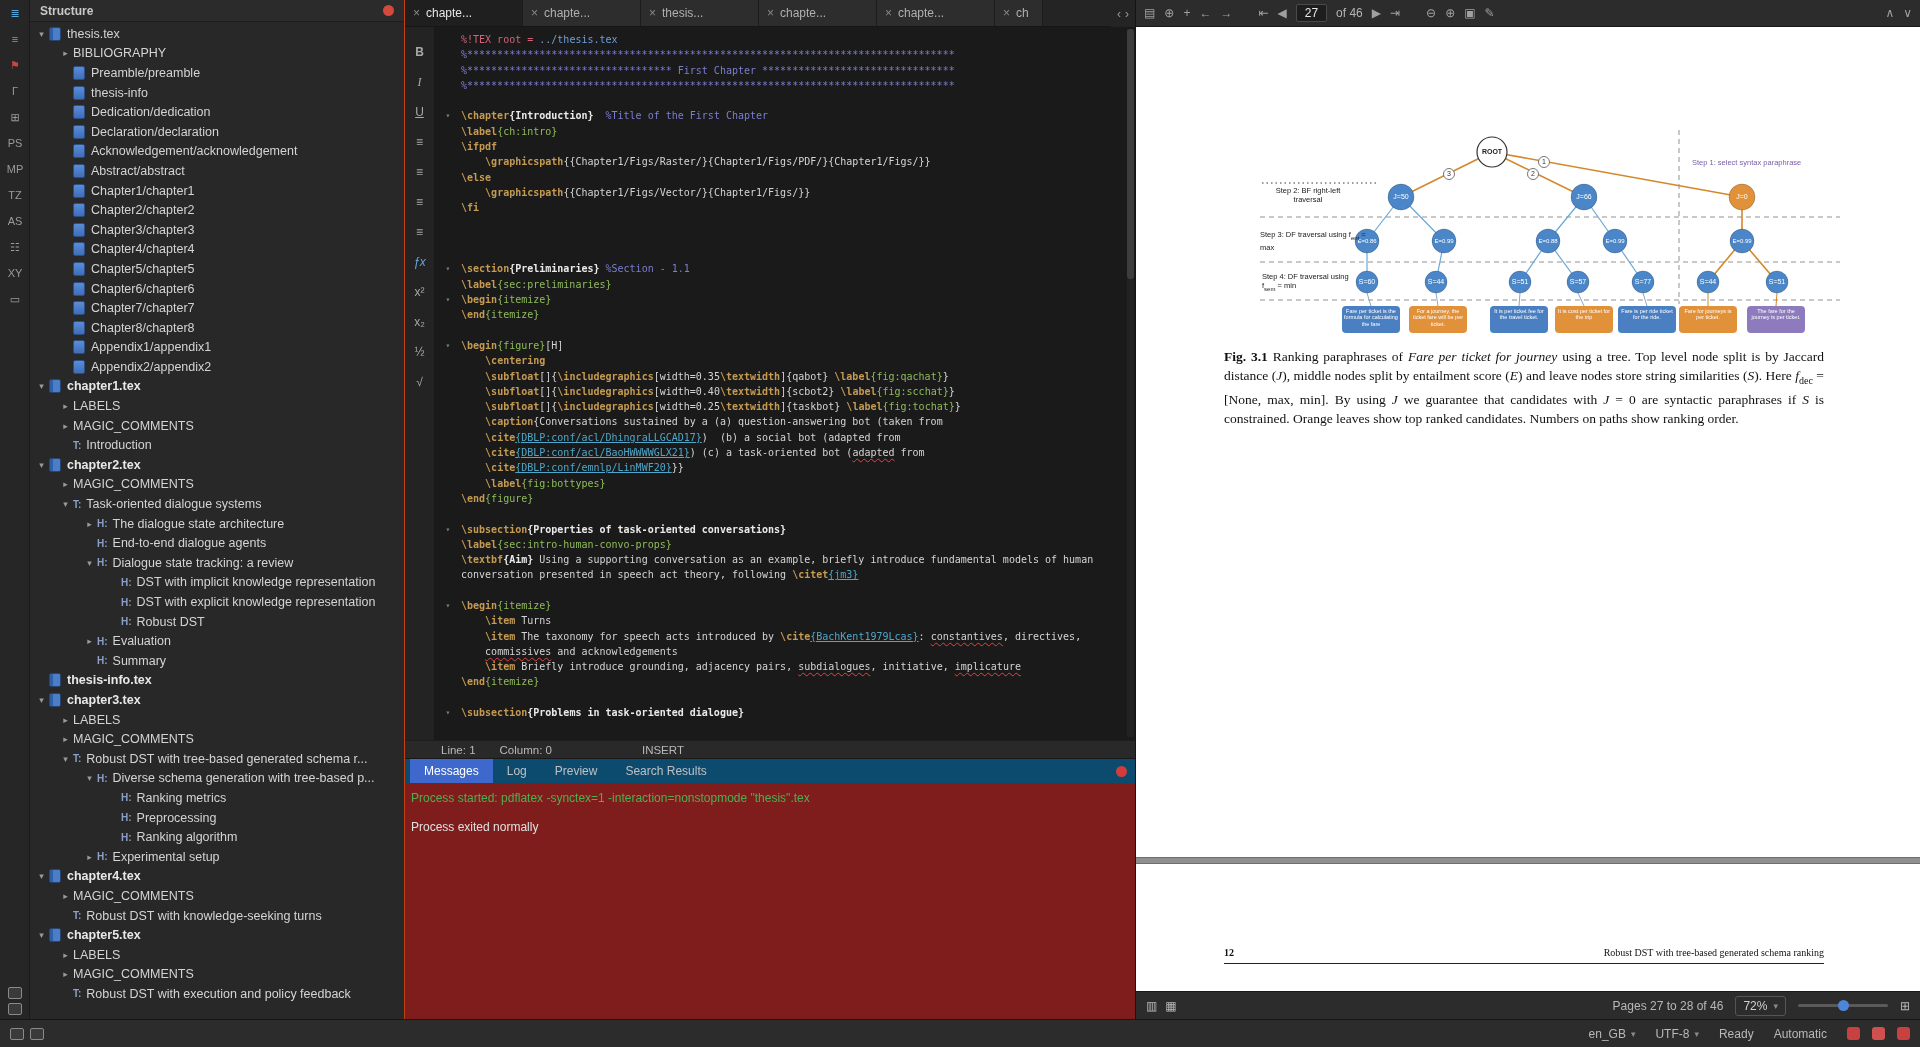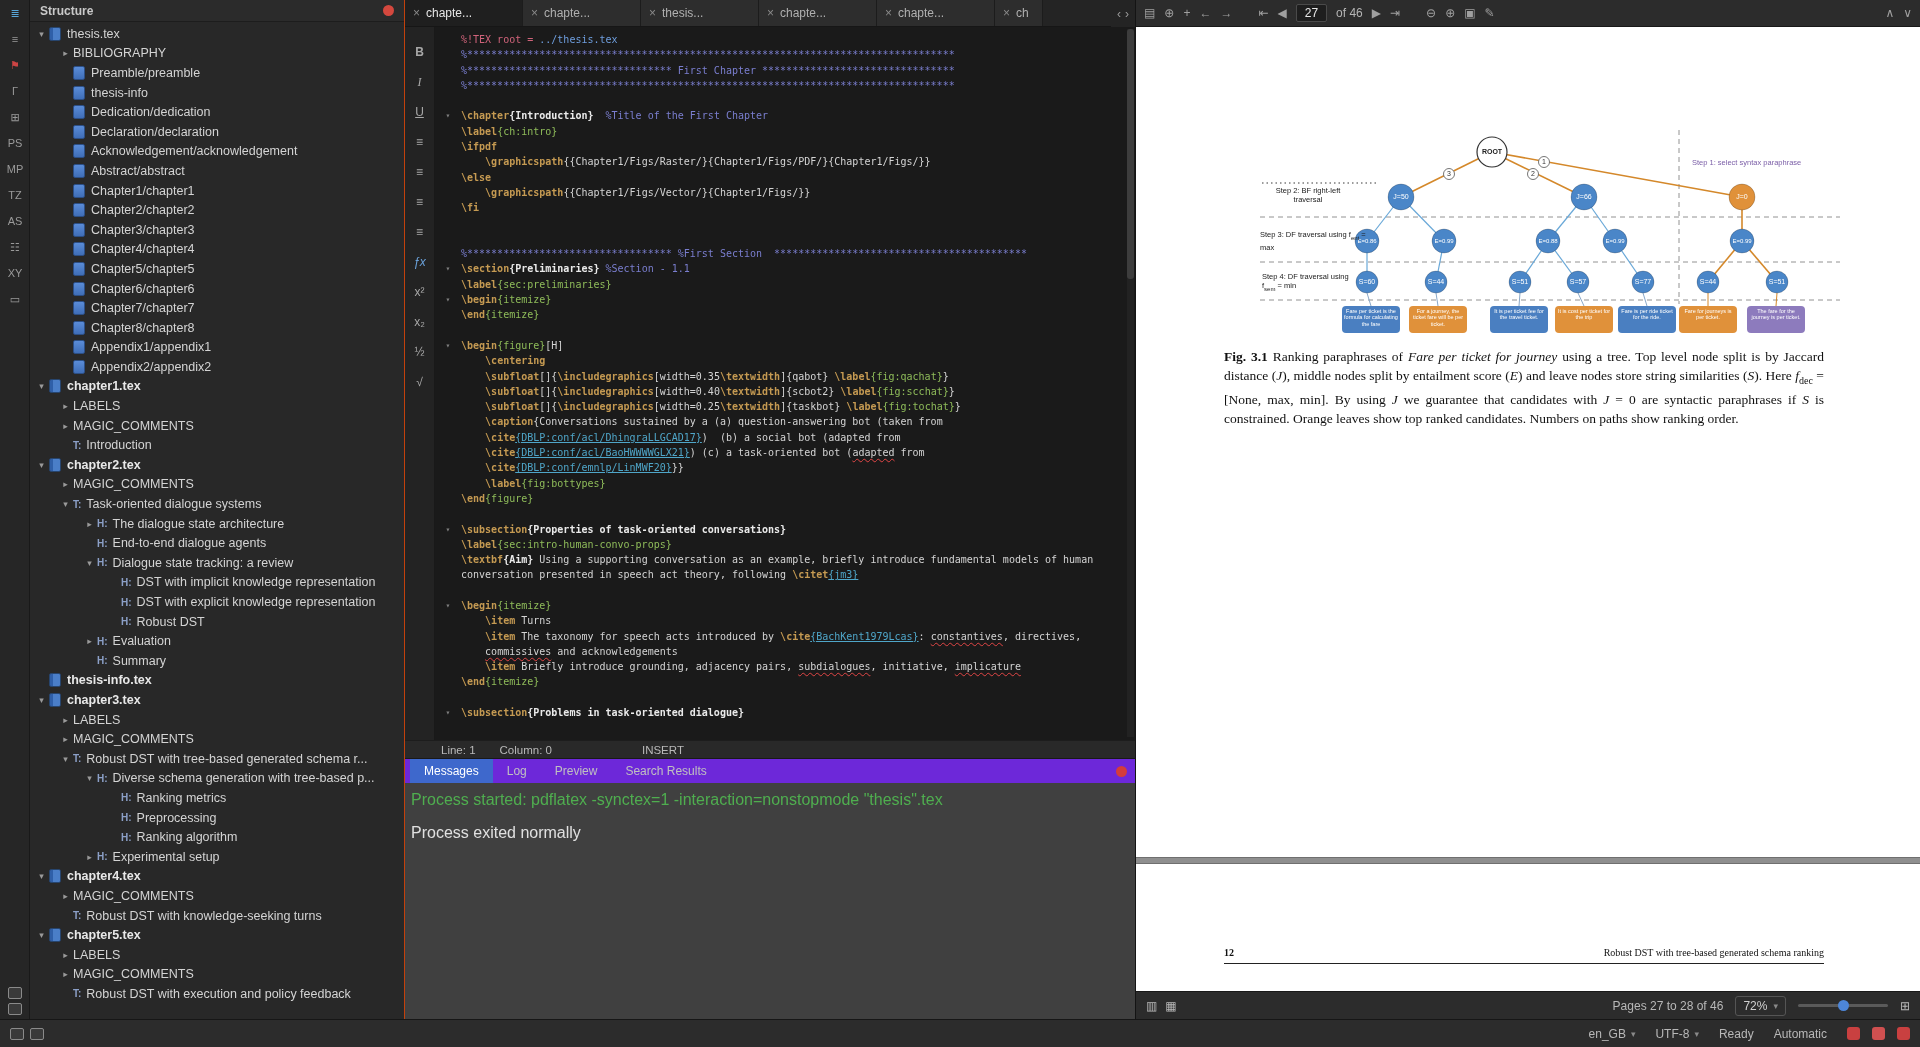--- a/index.html
+++ b/index.html
@@ -61,26 +61,26 @@
   .tk-key { color:#4fa6c9; text-decoration:underline; text-decoration-color:#4fa6c9; }
   .tk-txt { color:#d4d4d4; }
   .tk-miss { color:#d4d4d4; text-decoration:underline wavy #e04545 1px; text-underline-offset:2px; }
   .ed-scrollbar { position:absolute; right:1px; top:2px; width:7px; height:708px; background:#222; }
   .ed-thumb { width:7px; height:250px; background:#3d3d3d; border-radius:3px; }
   .ed-status { height:18px; flex:none; background:#292929; border-top:1px solid #1d1d1d;
     display:flex; align-items:center; gap:24px; padding-left:36px; color:#b9b9b9; font-size:11.5px; }
   .ed-status .mode { margin-left:66px; }
 
   
-  .panel-tabs { height:25px; flex:none; background:#6d28d9; border-top:1px solid #191919;
+  .panel-tabs { height:25px; flex:none; background:#0c4a6e; border-top:1px solid #191919;
     display:flex; align-items:stretch; padding-left:5px; position:relative; }
   .ptab { display:flex; align-items:center; padding:0 14px; color:#c0c0c0; font-size:12px; }
   .ptab.act { background:#3e68cc; color:#ffffff; }
   .pt-close { position:absolute; right:8px; top:7px; width:11px; height:11px; border-radius:50%; background:#d43c3c; }
-  .messages { flex:1; background:#404040; padding:8px 0 0 6px; font-size:16px; overflow:hidden; }
+  .messages { flex:1; background:#7f1d1d; padding:8px 0 0 6px; font-size:12px; overflow:hidden; }
   .msg { margin-bottom:15px; color:#e0e0e0; }
   .msg.green { color:#4fae4f; }
 
   
   .pdf-col { flex:1; display:flex; flex-direction:column; background:#2c2c2c; min-width:0; }
   .pdf-toolbar { height:27px; flex:none; background:#2c2c2c; border-bottom:1px solid #191919;
     display:flex; align-items:center; gap:9px; padding:0 8px; color:#a0a0a0; font-size:12px; }
   .pdf-ic { cursor:default; }
   .pagebox { background:#1e1e1e; border:1px solid #4a4a4a; border-radius:2px; color:#e8e8e8;
     padding:1px 8px; font-size:12px; }
@@ -496,21 +496,20 @@
           <div class="cl">
             <span class="fold"></span>
             <span class="lc">&nbsp;</span>
           </div>
           <div class="cl">
             <span class="fold"></span>
             <span class="lc">&nbsp;</span>
           </div>
           <div class="cl">
             <span class="fold"></span>
-            <span class="lc"><span class="tk-cmt">%********************************** %First Section  ******************************************</span></span>
           </div>
           <div class="cl">
             <span class="fold">▾</span>
             <span class="lc"><span class="tk-cmd">\section</span><span class="tk-arg">{Preliminaries}</span><span class="tk-txt"> </span><span class="tk-cmt">%Section - 1.1</span></span>
           </div>
           <div class="cl">
             <span class="fold"></span>
             <span class="lc"><span class="tk-cmd">\label</span><span class="tk-ref">{sec:preliminaries}</span></span>
           </div>
           <div class="cl">

